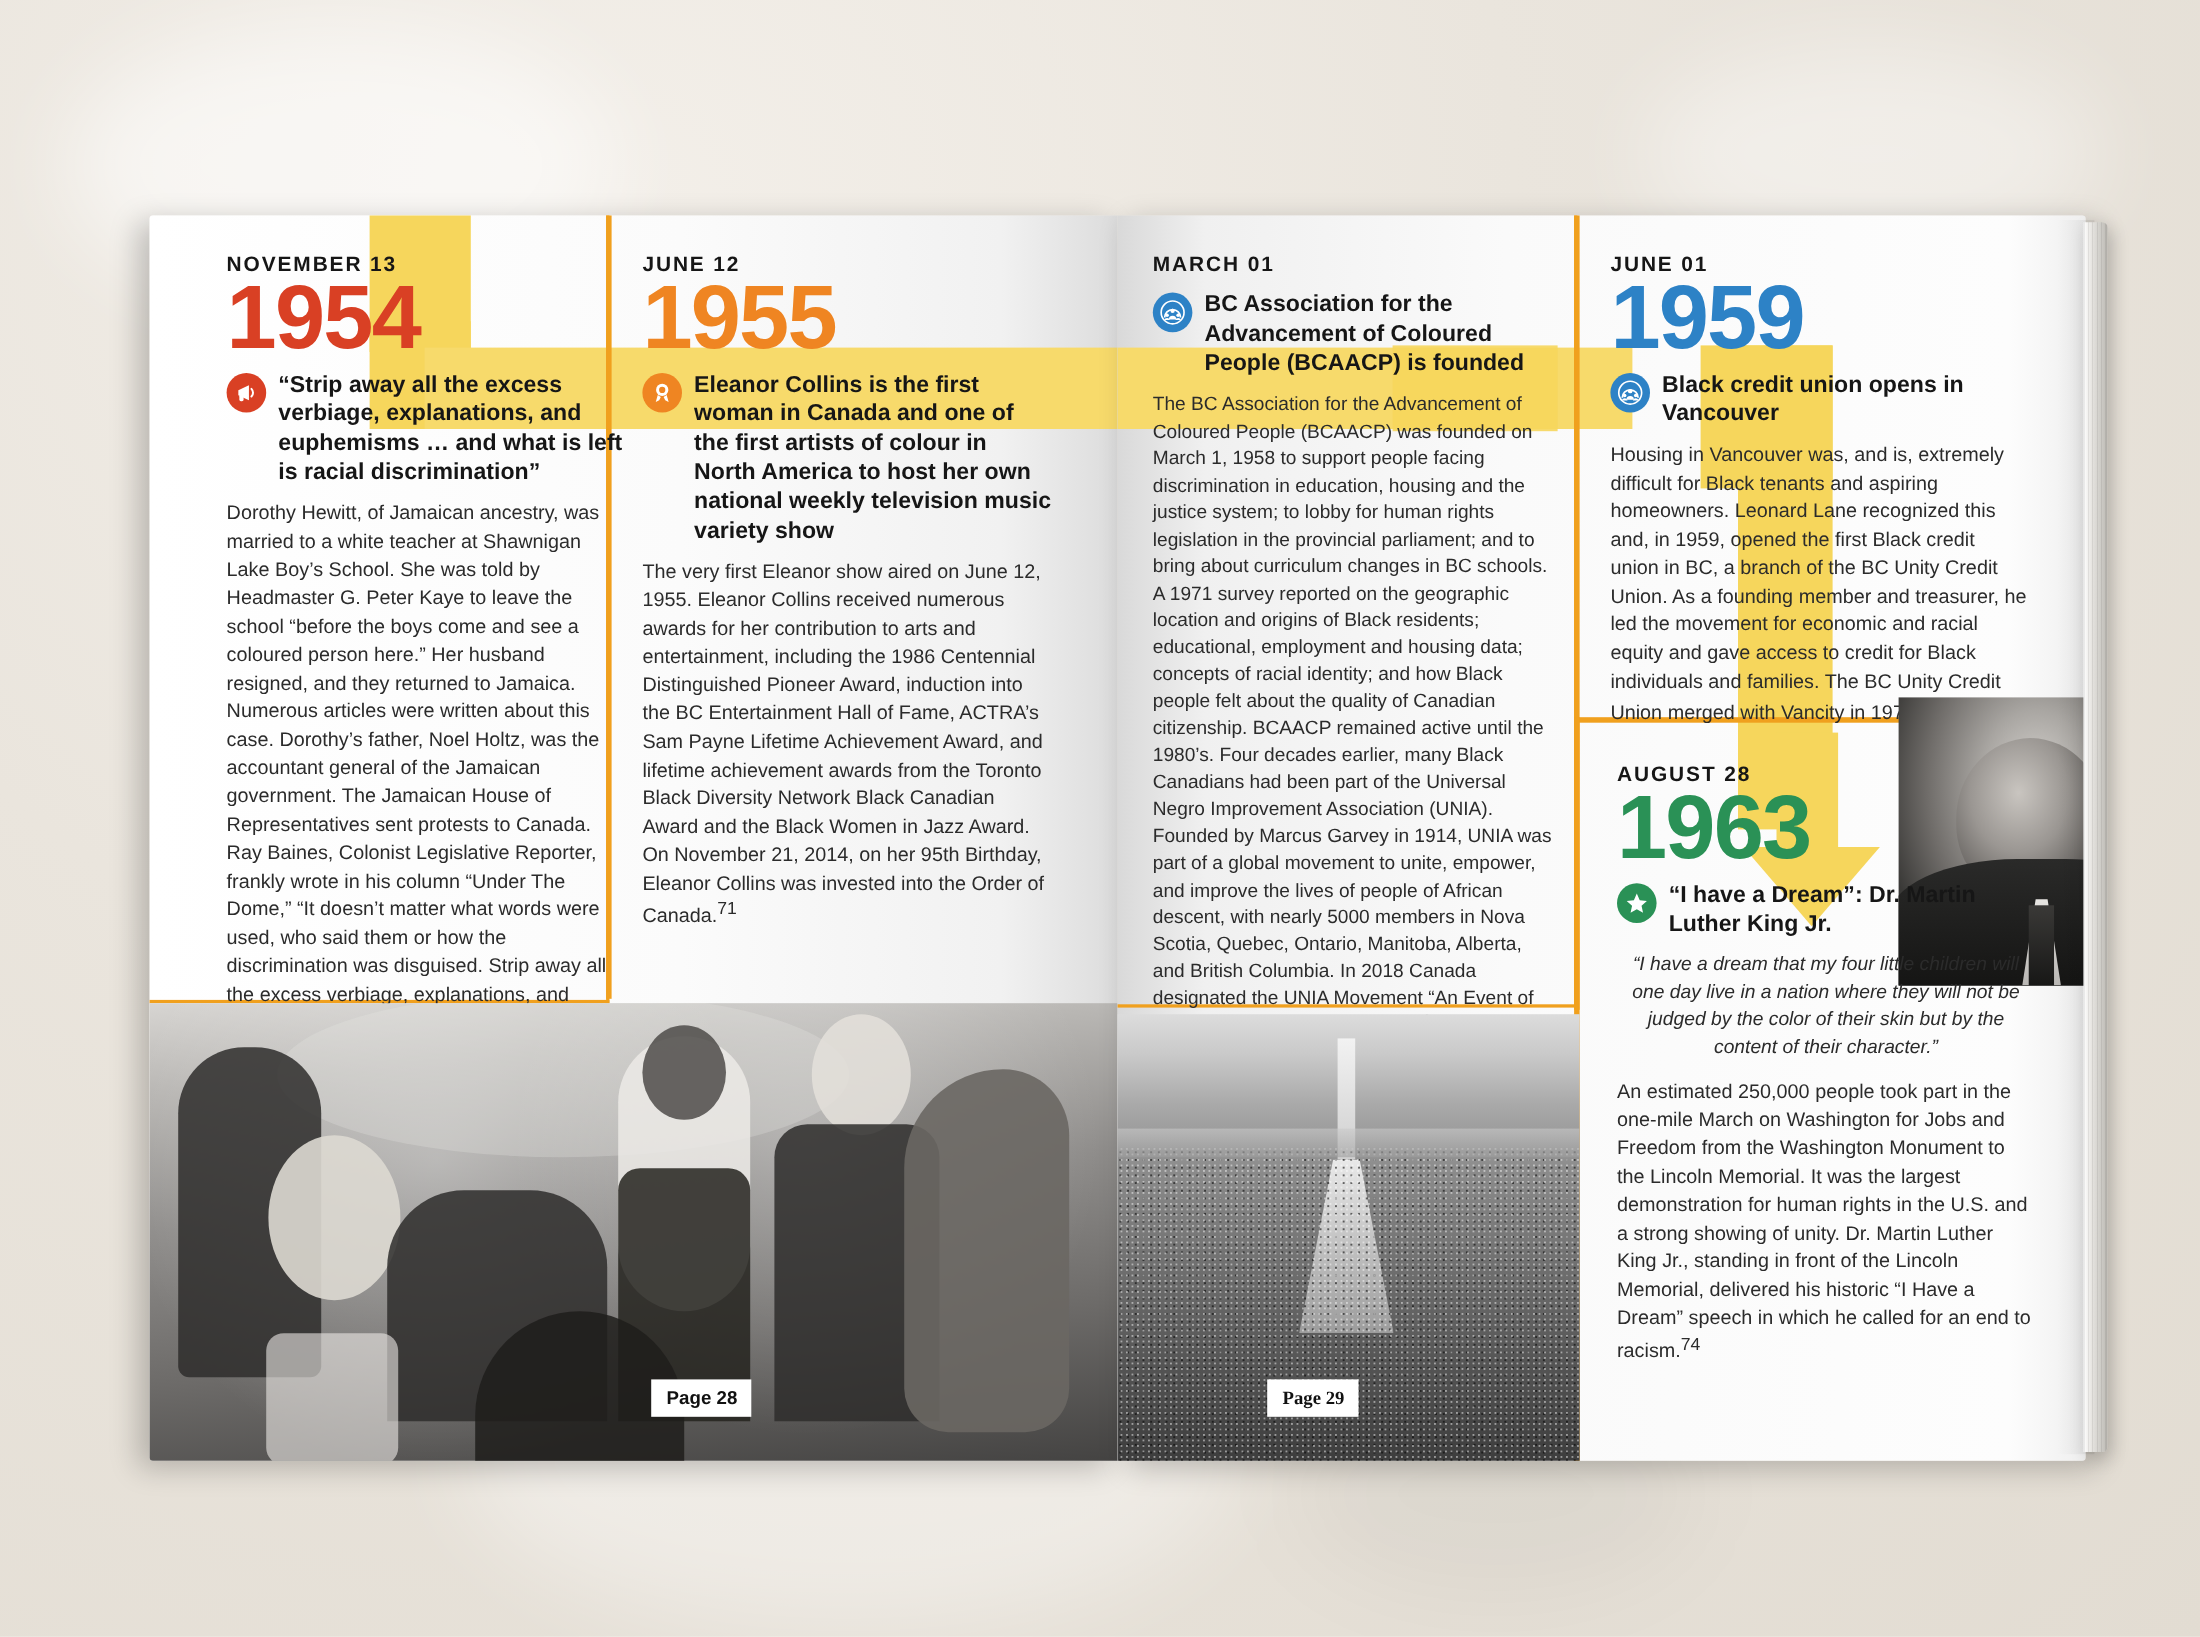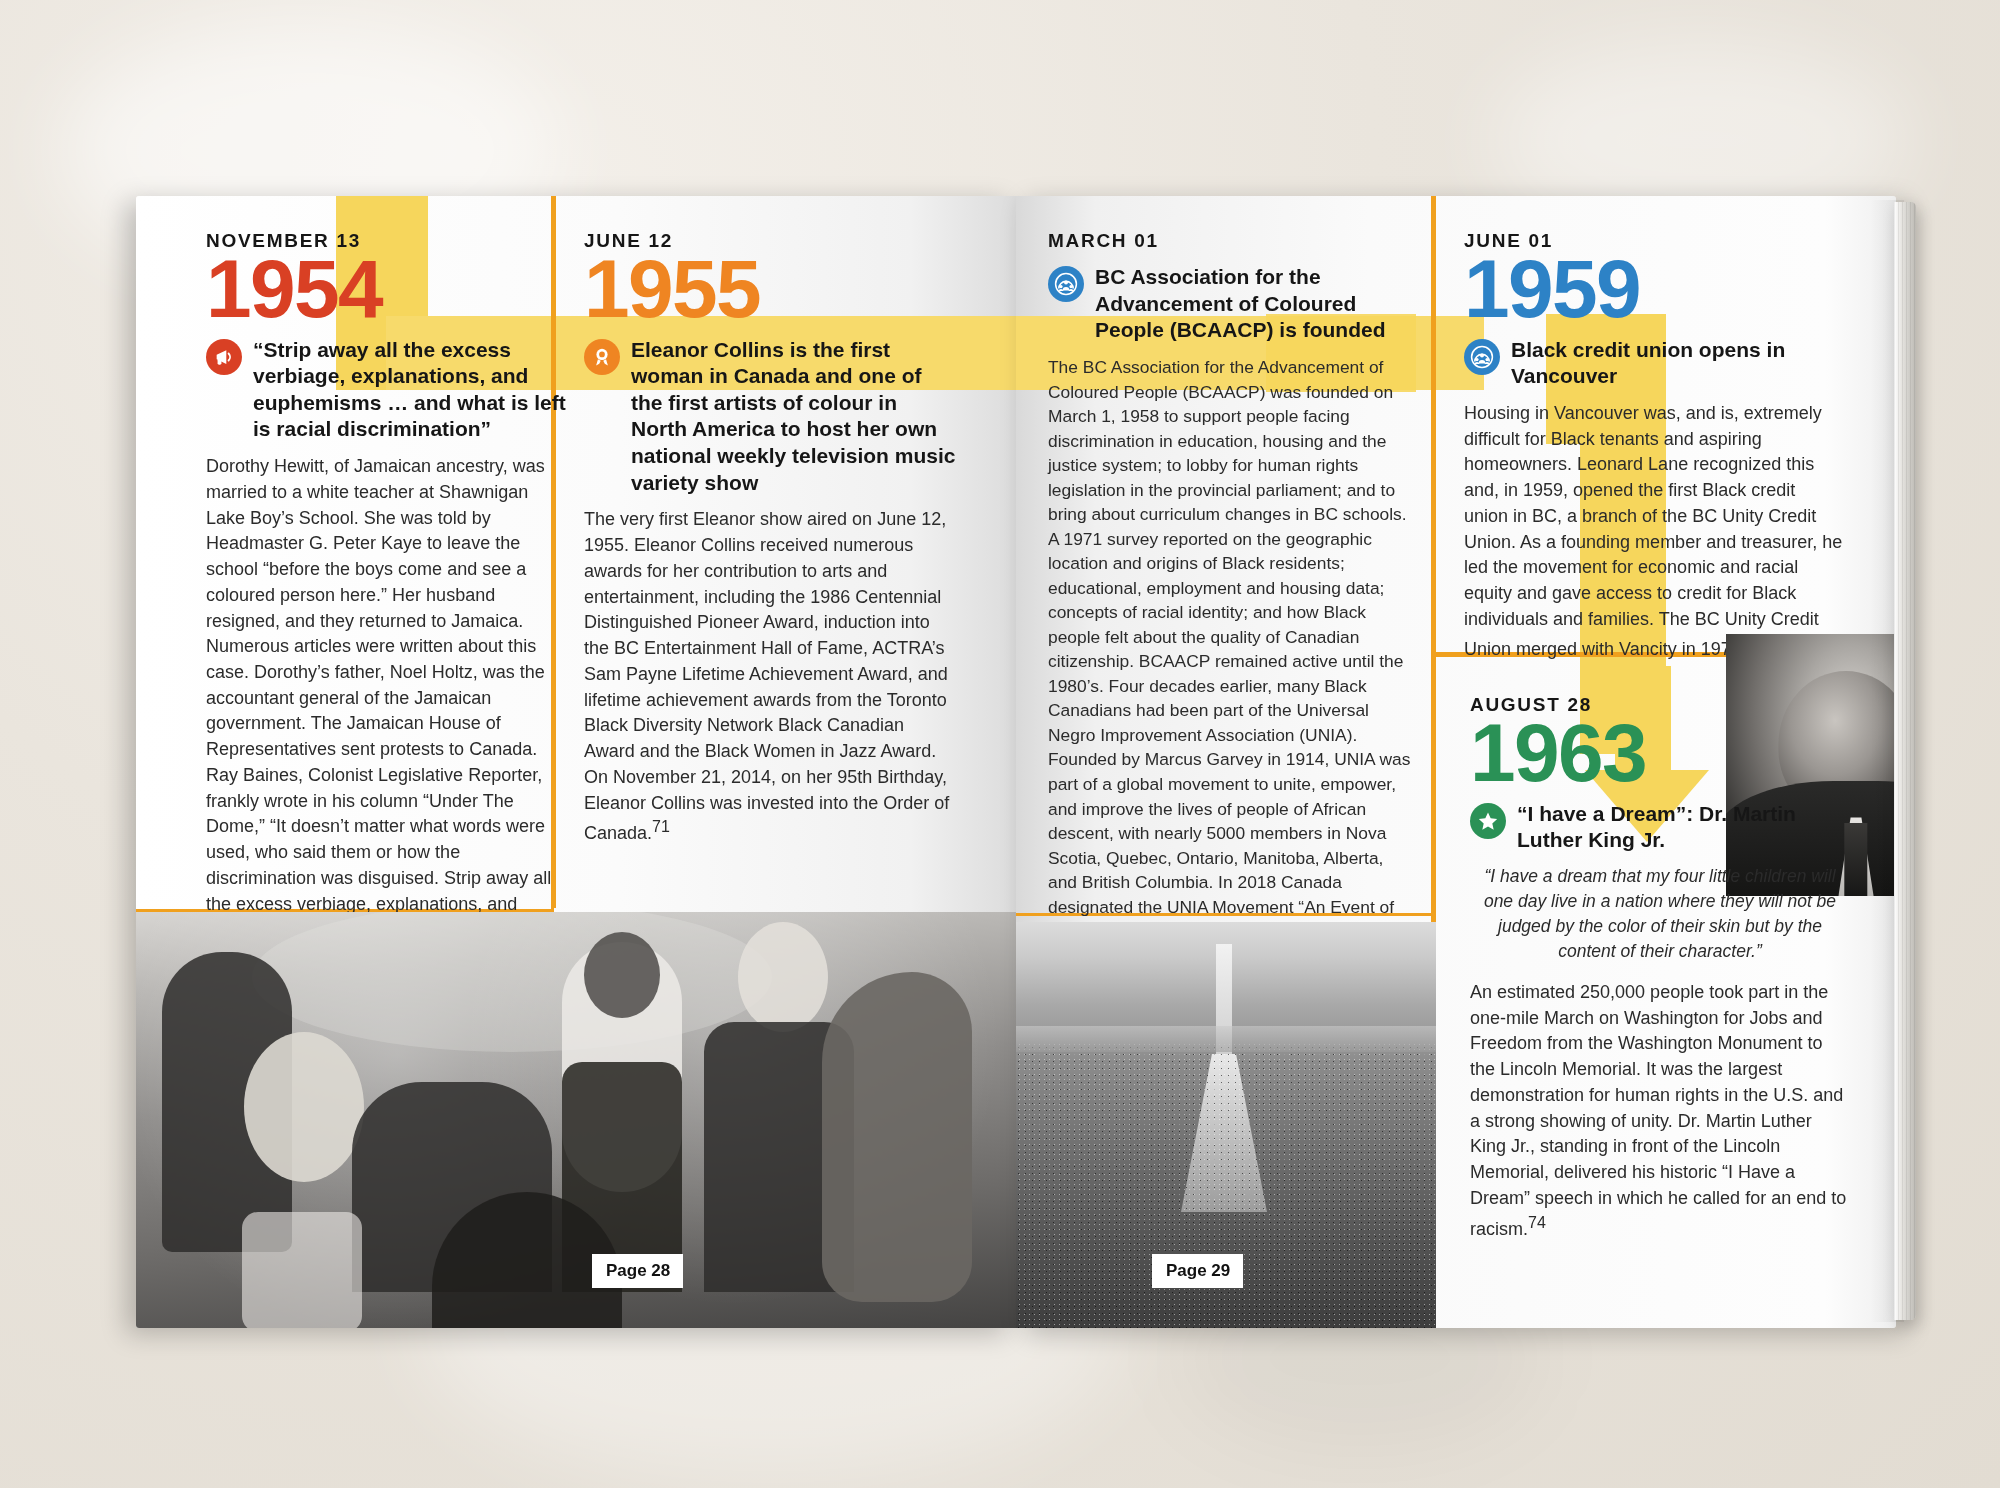--- a/index.html
+++ b/index.html
@@ -118,20 +118,21 @@
       radial-gradient(circle at 68% 30%, rgba(255,255,255,.26), transparent 40%),
       linear-gradient(175deg,#d7d5d2 0%,#b9b7b4 16%,#8f8d8b 42%,#6d6b69 70%,#434241 100%);
   }
   #photo-jazz .fig{ position:absolute; background:#2e2d2c; opacity:.85; }
   #photo-jazz .light{ position:absolute; background:#eceae6; opacity:.8;}
 
   
   #photo-march{
     background:
       linear-gradient(180deg,#dcdcdc 0%,#c9c9c9 9%,#a9a9a9 20%,#8c8c8c 34%,#6f6f6f 56%,#545454 78%,#3c3c3c 100%);
+    font-family: Liberation Serif, serif;
   }
   #photo-march .monument{
     position:absolute; left:50%; transform:translateX(-50%);
     background:linear-gradient(180deg,#f2f2f2,#cfcfcf);
   }
   #photo-march .pool{
     position:absolute; left:50%; transform:translateX(-50%);
     background:linear-gradient(180deg,#e9e9e9,#bdbdbd 55%,#9c9c9c);
   }
   #photo-march .crowd{

